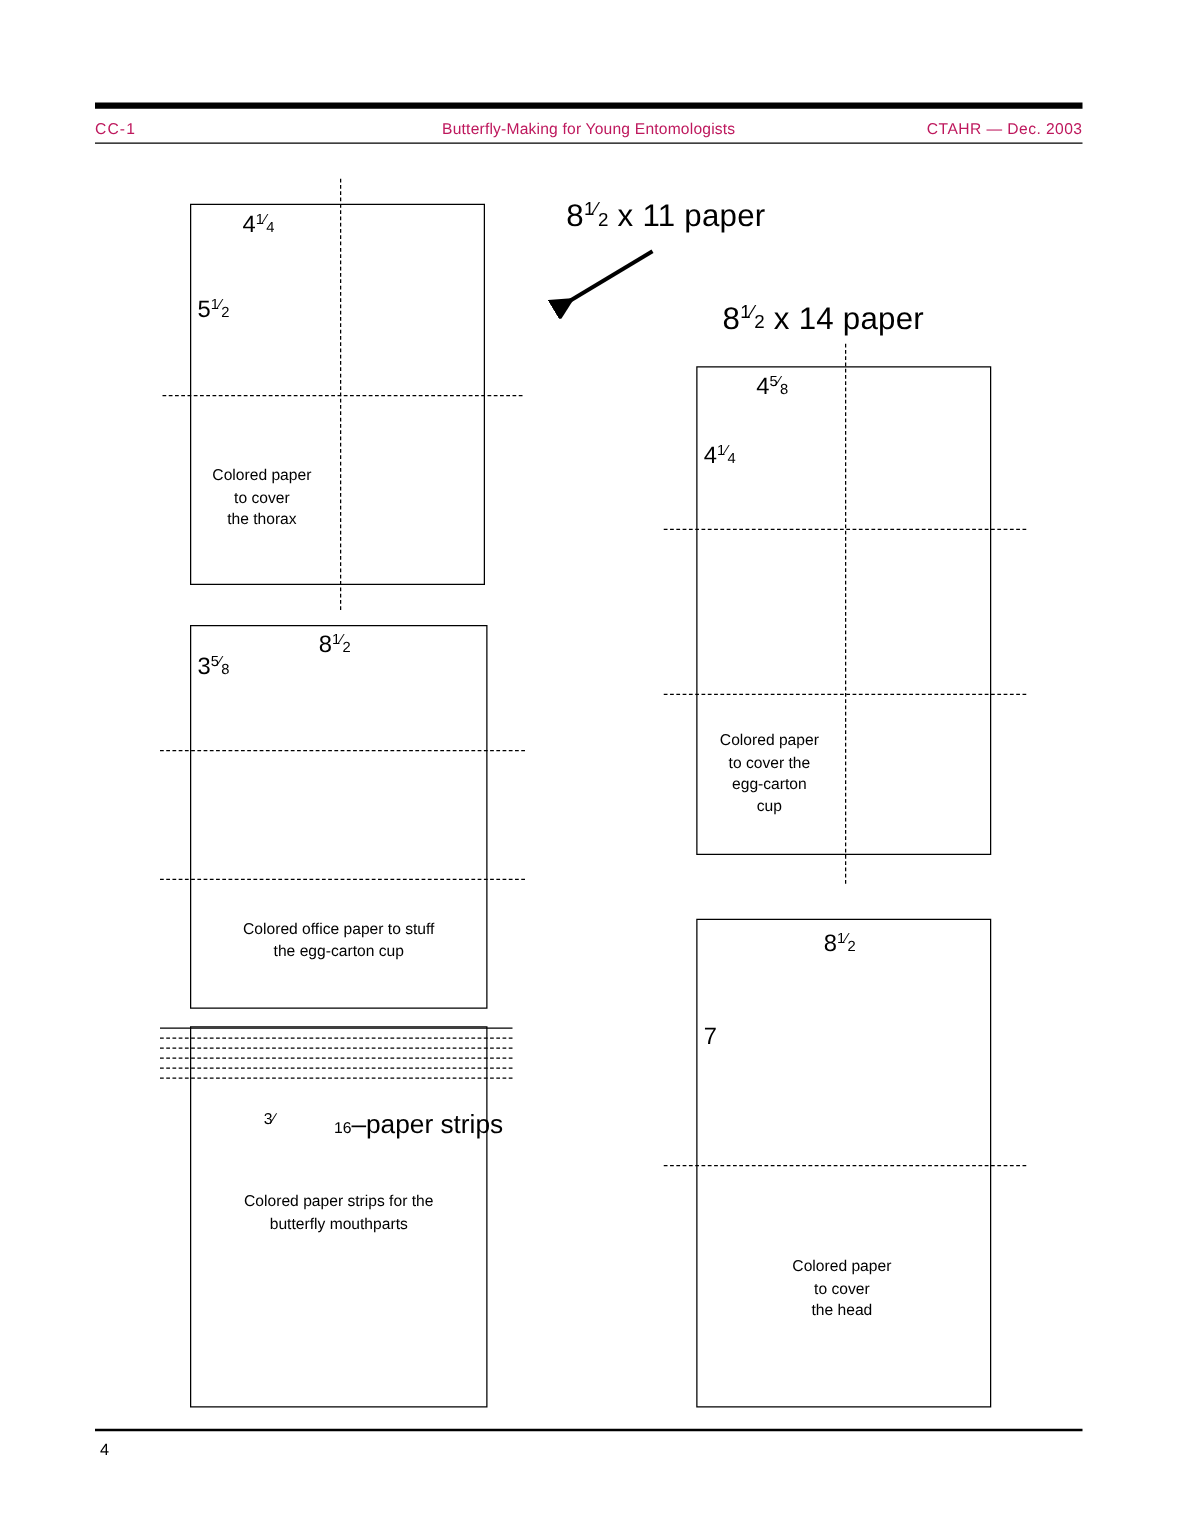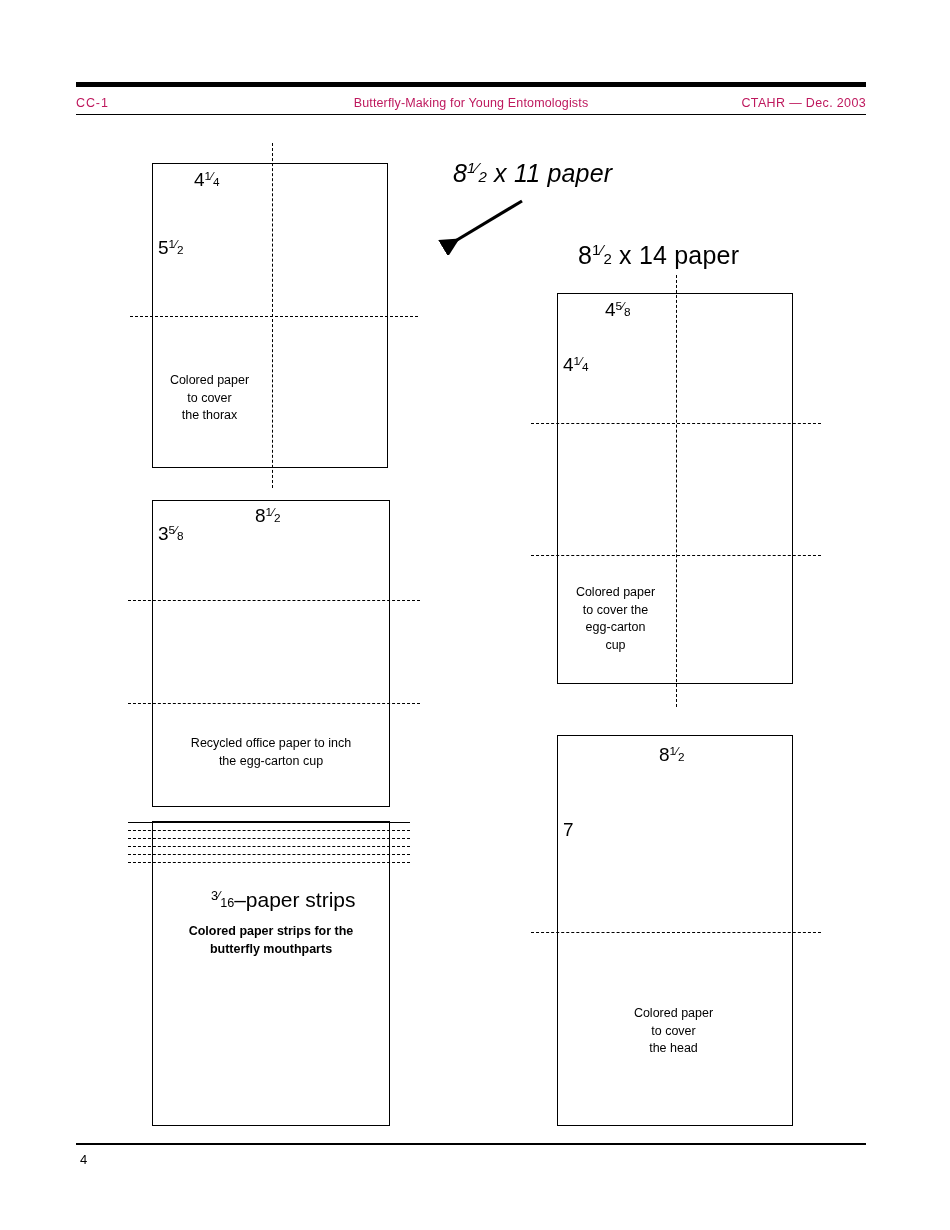--- a/index.html
+++ b/index.html
@@ -129,21 +129,21 @@
   }
   .bigtitle .num { font-size: 0.60em; vertical-align: 0.60em; }
   .bigtitle .den { font-size: 0.60em; vertical-align: 0.03em; }
   .striptitle {
     position: absolute;
     font-size: 21px;
     line-height: 1;
     white-space: nowrap;
   }
   .striptitle .num { font-size: 0.60em; vertical-align: 0.58em; }
-  .striptitle .den { font-size: 0.60em; vertical-align: 0.02em; }
+  .striptitle .den { font-size: 0.60em; vertical-align: 0.02em; margin-left: 47px; }
 
   .arrow-svg { position: absolute; }
 </style>
 </head>
 <body>
 
 <div id="page">
 
   <div class="header-rule-thick"></div>
   <div class="header-band">
@@ -172,39 +172,39 @@
   <div class="sheet" style="left:152px; top:500px; width:238px; height:307px;"></div>
   <div class="hfold" style="left:128px; top:600px; width:292px;"></div>
   <div class="hfold" style="left:128px; top:703px; width:292px;"></div>
 
   <div class="dim" style="left:255px; top:506px;">
     <span class="frac"><span>8</span><span class="num">1</span><span class="num">⁄</span><span class="den">2</span></span>
   </div>
   <div class="dim" style="left:158px; top:524px;">
     <span class="frac"><span>3</span><span class="num">5</span><span class="num">⁄</span><span class="den">8</span></span>
   </div>
-  <div class="caption" style="left:152px; top:735px; width:238px;">Recycled office paper to inch
+  <div class="caption" style="left:152px; top:735px; width:238px;">Colored office paper to stuff
 the egg-carton cup</div>
 
   <div class="sheet" style="left:152px; top:821px; width:238px; height:305px;"></div>
 
   <div class="strip-line solid" style="left:128px; top:822px; width:282px; border-top-style:solid;"></div>
   <div class="strip-line" style="left:128px; top:830px; width:282px; border-top-width:1.6px;"></div>
   <div class="strip-line" style="left:128px; top:838px; width:282px; border-top-width:1.6px;"></div>
   <div class="strip-line" style="left:128px; top:846px; width:282px; border-top-width:1.6px;"></div>
   <div class="strip-line" style="left:128px; top:854px; width:282px; border-top-width:1.6px;"></div>
   <div class="strip-line" style="left:128px; top:862px; width:282px; border-top-width:1.6px;"></div>
 
   <div class="striptitle" style="left:211px; top:889px;">
     <span class="frac"><span class="num">3</span><span class="num">⁄</span><span class="den">16</span></span><span>–paper strips</span>
   </div>
-  <div class="caption" style="left:152px; top:923px; width:238px;font-weight:bold;">Colored paper strips for the
+  <div class="caption" style="left:152px; top:953px; width:238px;">Colored paper strips for the
 butterfly mouthparts</div>
 
-  <div class="bigtitle" style="left:453px; top:160px;font-style:italic;">
+  <div class="bigtitle" style="left:453px; top:160px;">
     <span class="frac"><span>8</span><span class="num">1</span><span class="num">⁄</span><span class="den">2</span></span><span> x 11 paper</span>
   </div>
 
   <svg class="arrow-svg" style="left:425px; top:195px;" width="110" height="60" viewBox="0 0 110 60">
     <defs>
       <marker id="arrowhead" markerWidth="6" markerHeight="6" refX="4.6" refY="3" orient="auto" markerUnits="strokeWidth">
         <path d="M6,0 L6,6 L0,3 z" fill="#000000"></path>
       </marker>
     </defs>
     <line x1="97" y1="6" x2="22" y2="51" stroke="#000000" stroke-width="3.2" marker-end="url(#arrowhead)"></line>

